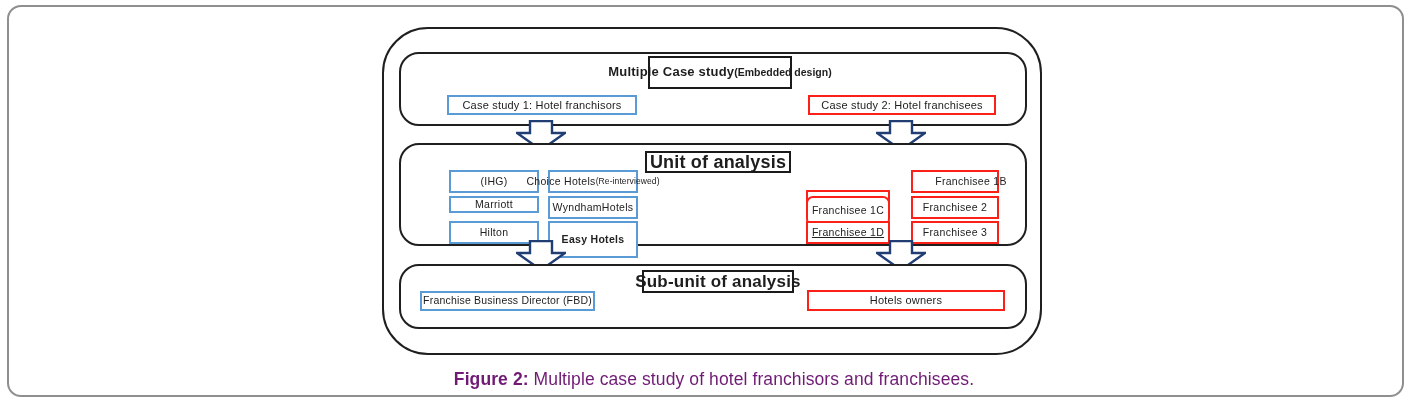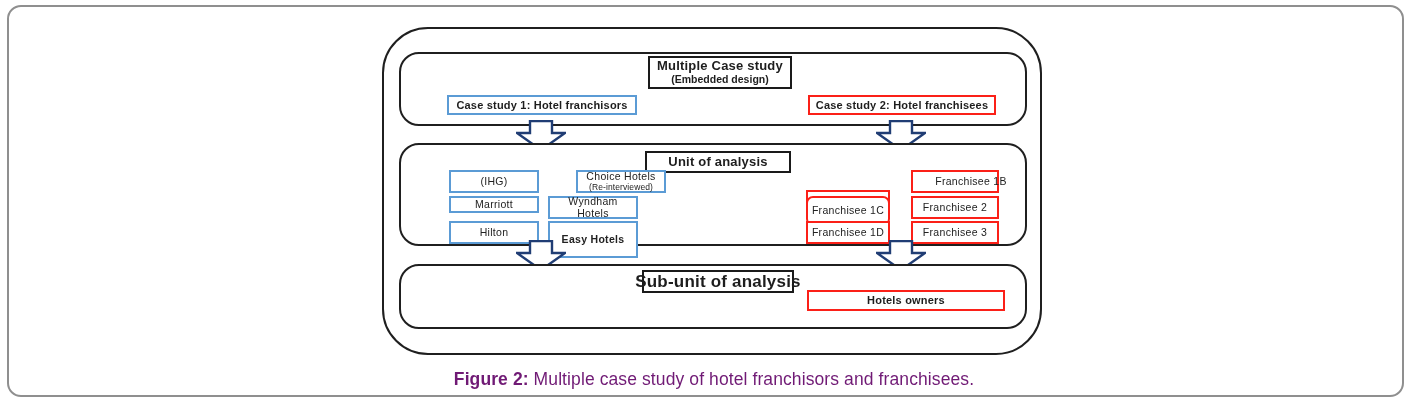--- a/index.html
+++ b/index.html
@@ -7,29 +7,29 @@
         font-family:"Liberation Sans", sans-serif;color:#1d1d1d;}
   #panel{position:absolute;left:7px;top:5px;right:11px;bottom:8px;
          border:2px solid #8f8f8f;border-radius:14px;background:#fff;}
   #diagram{position:absolute;left:373px;top:20px;width:660px;height:328px;
            border:2px solid #1f1f1f;border-radius:46px;box-sizing:border-box;background:#fff;}
   .section{position:absolute;left:15px;width:628px;border:2px solid #1f1f1f;
            border-radius:20px;box-sizing:border-box;background:#fff;}
   #sec-top{top:23px;height:74px;}
   #sec-unit{top:114px;height:103px;}
   #sec-sub{top:235px;height:65px;}
-  .box{position:absolute;background:#fff;display:flex;flex-direction:column;
+  .box{position:absolute;background:#fff;display:flex;
        align-items:center;justify-content:center;text-align:center;
        box-sizing:border-box;white-space:nowrap;line-height:1.12;}
   .black-box{border:2px solid #1a1a1a;font-weight:bold;}
   .blue-box{border:2px solid #5b9bd5;}
   .red-box{border:2px solid #fb2018;}
   .t-main{font-size:13px;font-weight:bold;letter-spacing:0.2px;}
   .t-sub{font-size:10.5px;font-weight:bold;}
-  .lbl-bold{font-size:11px;font-weight:bold;letter-spacing:0.2px;}
+  .lbl-bold{font-size:11px;font-weight:normal;letter-spacing:0.2px;}
   .lbl{font-size:10.5px;letter-spacing:0.3px;color:#222;}
   .reint{font-size:8.5px;letter-spacing:0.1px;}
   span:empty{display:none;}
   .arrow{position:absolute;width:50px;height:31px;}
   #caption{position:absolute;left:280px;top:362px;width:850px;text-align:center;
            font-size:17.5px;color:#701a75;letter-spacing:0.1px;}
   #caption .cap-label{font-weight:bold;}
 </style>
 </head>
 <body>
@@ -53,53 +53,53 @@
 
       <svg class="arrow" viewBox="0 0 50 31" style="left:132px;top:91px;">
         <polygon points="14,1 36,1 36,13 49,13 25,30 1,13 14,13" fill="#ffffff" stroke="#203d74" stroke-width="2.4"></polygon>
       </svg>
       <svg class="arrow" viewBox="0 0 50 31" style="left:492px;top:91px;">
         <polygon points="14,1 36,1 36,13 49,13 25,30 1,13 14,13" fill="#ffffff" stroke="#203d74" stroke-width="2.4"></polygon>
       </svg>
 
       <div class="section" id="sec-unit"></div>
       <div class="box black-box" style="left:261px;top:122px;width:146px;height:22px;">
-        <span class="t-main" style="font-size:13px;">Unit of analysis</span>
+        <span class="t-main" style="font-size:18px;">Unit of analysis</span>
       </div>
 
       <div class="box blue-box lbl" style="left:65px;top:141px;width:90px;height:23px;">
         <span>(IHG)</span>
       </div>
       <div class="box blue-box lbl" style="left:65px;top:167px;width:90px;height:17px;">
         <span>Marriott</span>
       </div>
       <div class="box blue-box lbl" style="left:65px;top:192px;width:90px;height:23px;">
         <span>Hilton</span>
       </div>
 
-      <div class="box blue-box lbl" style="left:164px;top:141px;width:90px;height:23px;margin-left:28px;">
+      <div class="box blue-box lbl" style="left:164px;top:141px;width:90px;height:23px;">
         <span>Choice Hotels</span>
         <span class="reint">(Re-interviewed)</span>
       </div>
       <div class="box blue-box lbl" style="left:164px;top:167px;width:90px;height:23px;">
         <span>Wyndham</span>
         <span>Hotels</span>
       </div>
       <div class="box blue-box lbl" style="left:164px;top:192px;width:90px;height:37px;font-weight:bold;">
         <span>Easy Hotels</span>
 
       </div>
 
       <div class="box red-box lbl" style="left:422px;top:141px;width:84px;height:23px;margin-top:20px;">
         <span>Franchisee 1A</span>
       </div>
       <div class="box red-box lbl" style="left:422px;top:167px;width:84px;height:30px;border-radius:7px;">
         <span>Franchisee 1C</span>
       </div>
-      <div class="box red-box lbl" style="left:422px;top:192px;width:84px;height:23px;">
+      <div class="box red-box lbl" style="left:422px;top:192px;width:84px;height:23px;text-decoration:underline;">
         <span>Franchisee 1D</span>
       </div>
 
       <div class="box red-box lbl" style="left:527px;top:141px;width:88px;height:23px;padding-left:32px;">
         <span>Franchisee 1B</span>
       </div>
       <div class="box red-box lbl" style="left:527px;top:167px;width:88px;height:23px;">
         <span>Franchisee 2</span>
       </div>
       <div class="box red-box lbl" style="left:527px;top:192px;width:88px;height:23px;">
@@ -110,20 +110,23 @@
         <polygon points="14,1 36,1 36,13 49,13 25,30 1,13 14,13" fill="#ffffff" stroke="#203d74" stroke-width="2.4"></polygon>
       </svg>
       <svg class="arrow" viewBox="0 0 50 31" style="left:492px;top:211px;">
         <polygon points="14,1 36,1 36,13 49,13 25,30 1,13 14,13" fill="#ffffff" stroke="#203d74" stroke-width="2.4"></polygon>
       </svg>
 
       <div class="section" id="sec-sub"></div>
       <div class="box black-box" style="left:258px;top:241px;width:152px;height:23px;">
         <span class="t-main" style="font-size:17px;">Sub-unit of analysis</span>
       </div>
+      <div class="box blue-box lbl-bold" style="left:36px;top:262px;width:175px;height:20px;font-size:10.5px;">
+        <span>Franchise Business Director (FBD)</span>
+      </div>
       <div class="box red-box lbl-bold" style="left:423px;top:261px;width:198px;height:21px;">
         <span>Hotels owners</span>
       </div>
 
     </div>
 
     <div id="caption">
       <span class="cap-label">Figure 2:</span><span> Multiple case study of hotel franchisors and franchisees.</span>
     </div>
 

